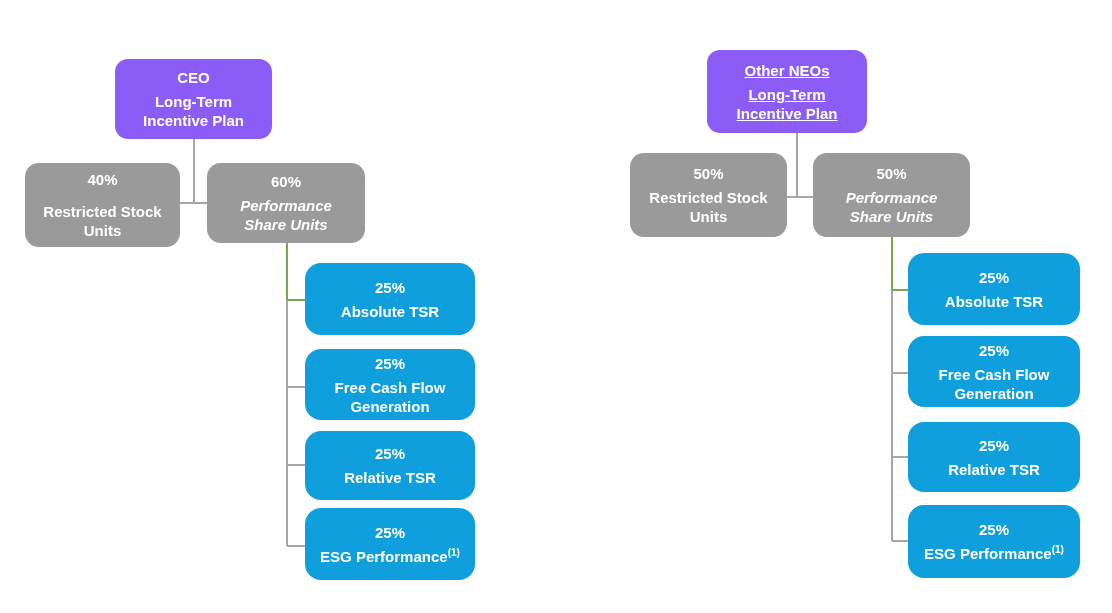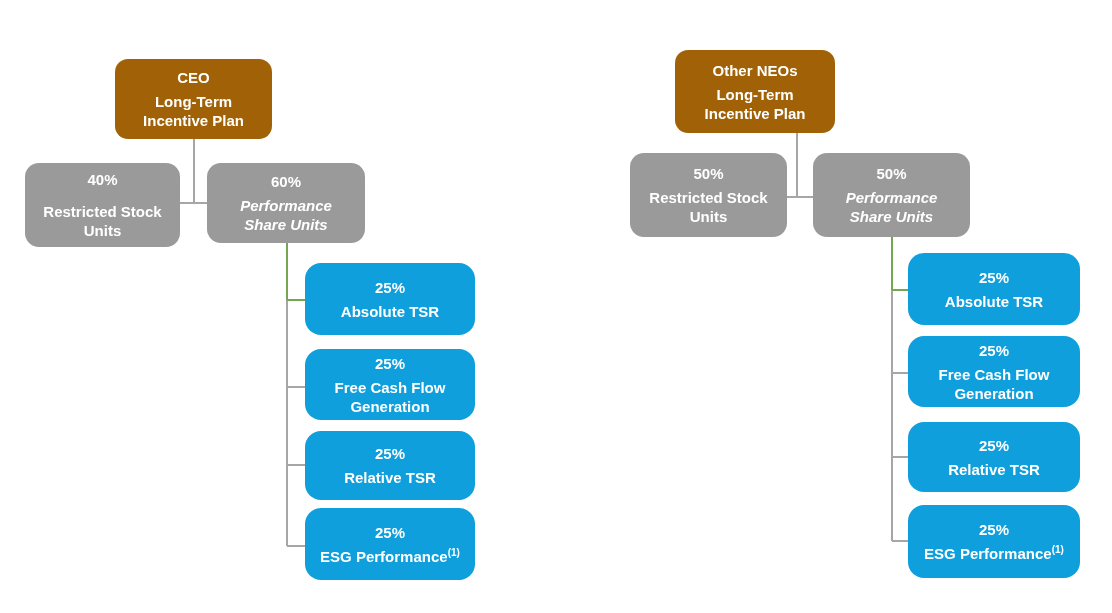--- a/index.html
+++ b/index.html
@@ -16,21 +16,21 @@
     align-items:center; justify-content:center;
     text-align:center;
     color:#ffffff;
     font-weight:bold;
     font-size:15px;
     line-height:19px;
     box-sizing:border-box;
     padding:4px 6px;
   }
   .box .pct { margin-bottom:5px; }
-  .navy { background:#a16207; border-radius:13px; }
+  .navy { background:#8b5cf6; border-radius:13px; }
   .gray { background:#9a9a9a; border-radius:14px; }
   .blue { background:#0f9fdd; border-radius:16px; }
   .line { position:absolute; background:#a6a6a6; }
   .line.green { background:#74a74f; }
   sup { font-size:10px; line-height:0; }
   .w130 { width:130px; }
   .w142 { width:142px; }
   .w120 { width:120px;font-style:italic; }
   .w150 { width:150px; }
 </style>
@@ -82,21 +82,21 @@
     </div>
 
     <div class="box blue" style="left:305px; top:508px; width:170px; height:72px;">
       <div class="pct">25%</div>
       <div class="label w150"><span>ESG Performance</span><sup>(1)</sup></div>
     </div>
   </div>
 
   <div>
 
-    <div class="box navy" style="left:675px; top:50px; width:160px; height:83px;">
+    <div class="box navy" style="left:707px; top:50px; width:160px; height:83px;text-decoration:underline;">
       <div class="pct">Other NEOs</div>
       <div class="label w130">Long-Term Incentive Plan</div>
     </div>
 
     <div class="line" style="left:796px; top:133px; width:1.5px; height:64px;"></div>
     <div class="line" style="left:787px; top:196px; width:26px; height:1.5px;"></div>
 
     <div class="box gray" style="left:630px; top:153px; width:157px; height:84px;">
       <div class="pct">50%</div>
       <div class="label w142">Restricted Stock Units</div>

